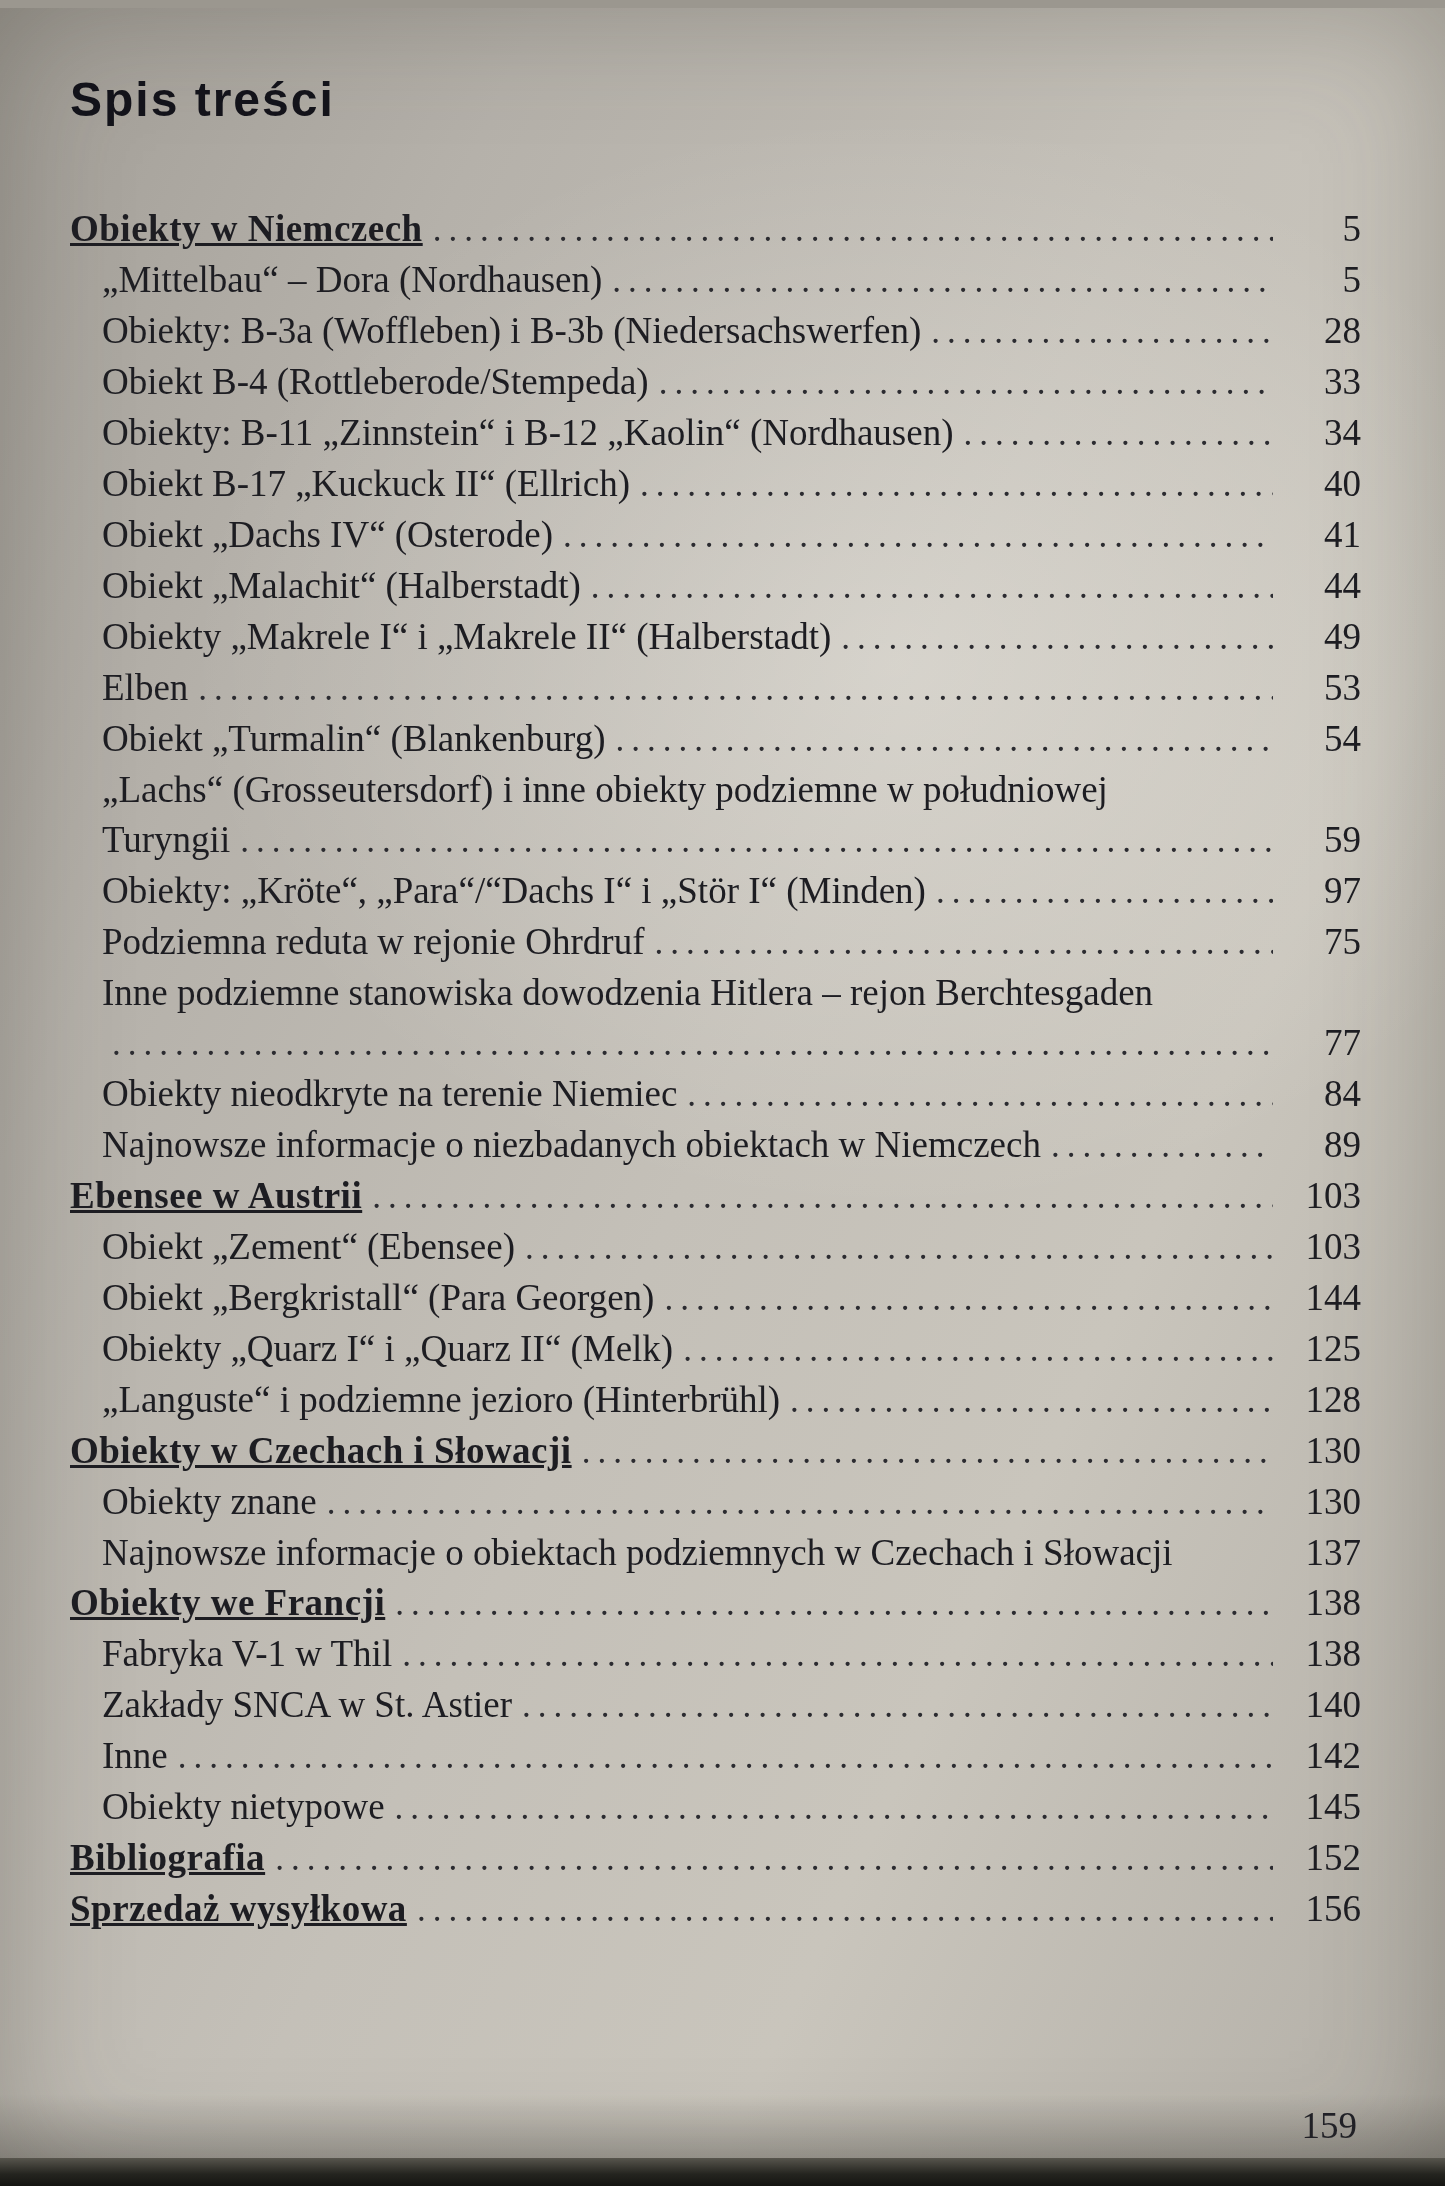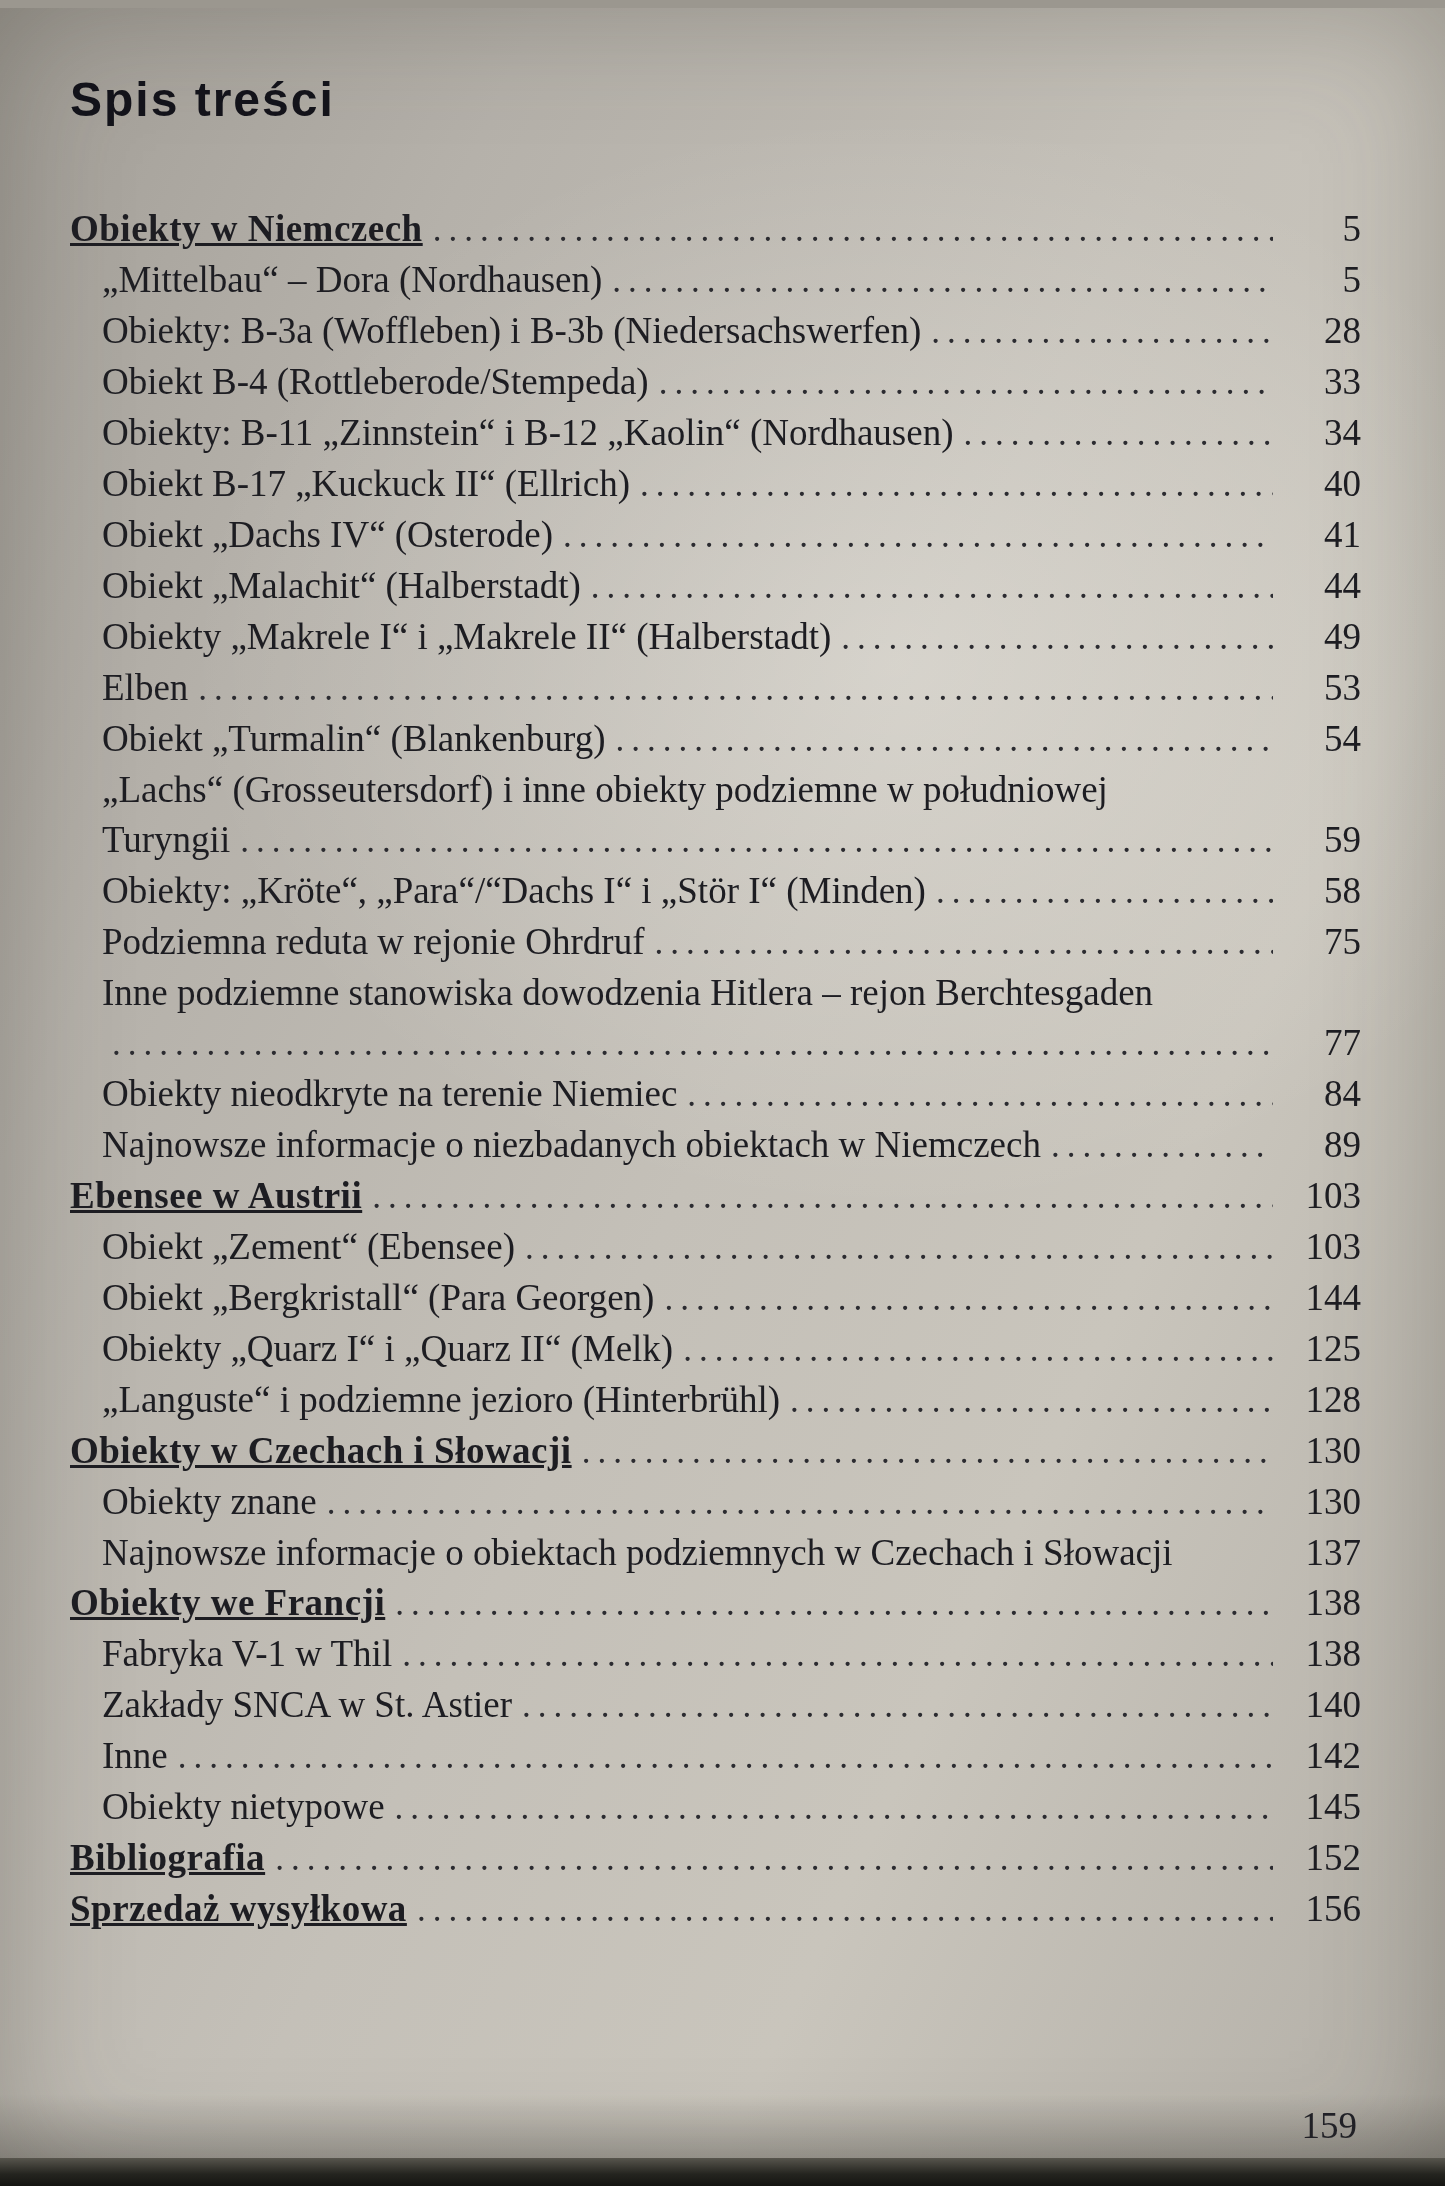--- a/index.html
+++ b/index.html
@@ -126,21 +126,21 @@
         <span class="toc-label">„Lachs“ (Grosseutersdorf) i inne obiekty podziemne w południowej</span>
       </div>
       <div class="toc-row indent">
         <span class="toc-label">Turyngii</span>
         <span class="leader"></span>
         <span class="toc-page">59</span>
       </div>
       <div class="toc-row indent">
         <span class="toc-label">Obiekty: „Kröte“, „Para“/“Dachs I“ i „Stör I“ (Minden)</span>
         <span class="leader"></span>
-        <span class="toc-page">58</span>
+        <span class="toc-page">97</span>
       </div>
       <div class="toc-row indent">
         <span class="toc-label">Podziemna reduta w rejonie Ohrdruf</span>
         <span class="leader"></span>
         <span class="toc-page">75</span>
       </div>
       <div class="toc-row indent">
         <span class="toc-label">Inne podziemne stanowiska dowodzenia Hitlera – rejon Berchtesgaden</span>
       </div>
       <div class="toc-row indent">

